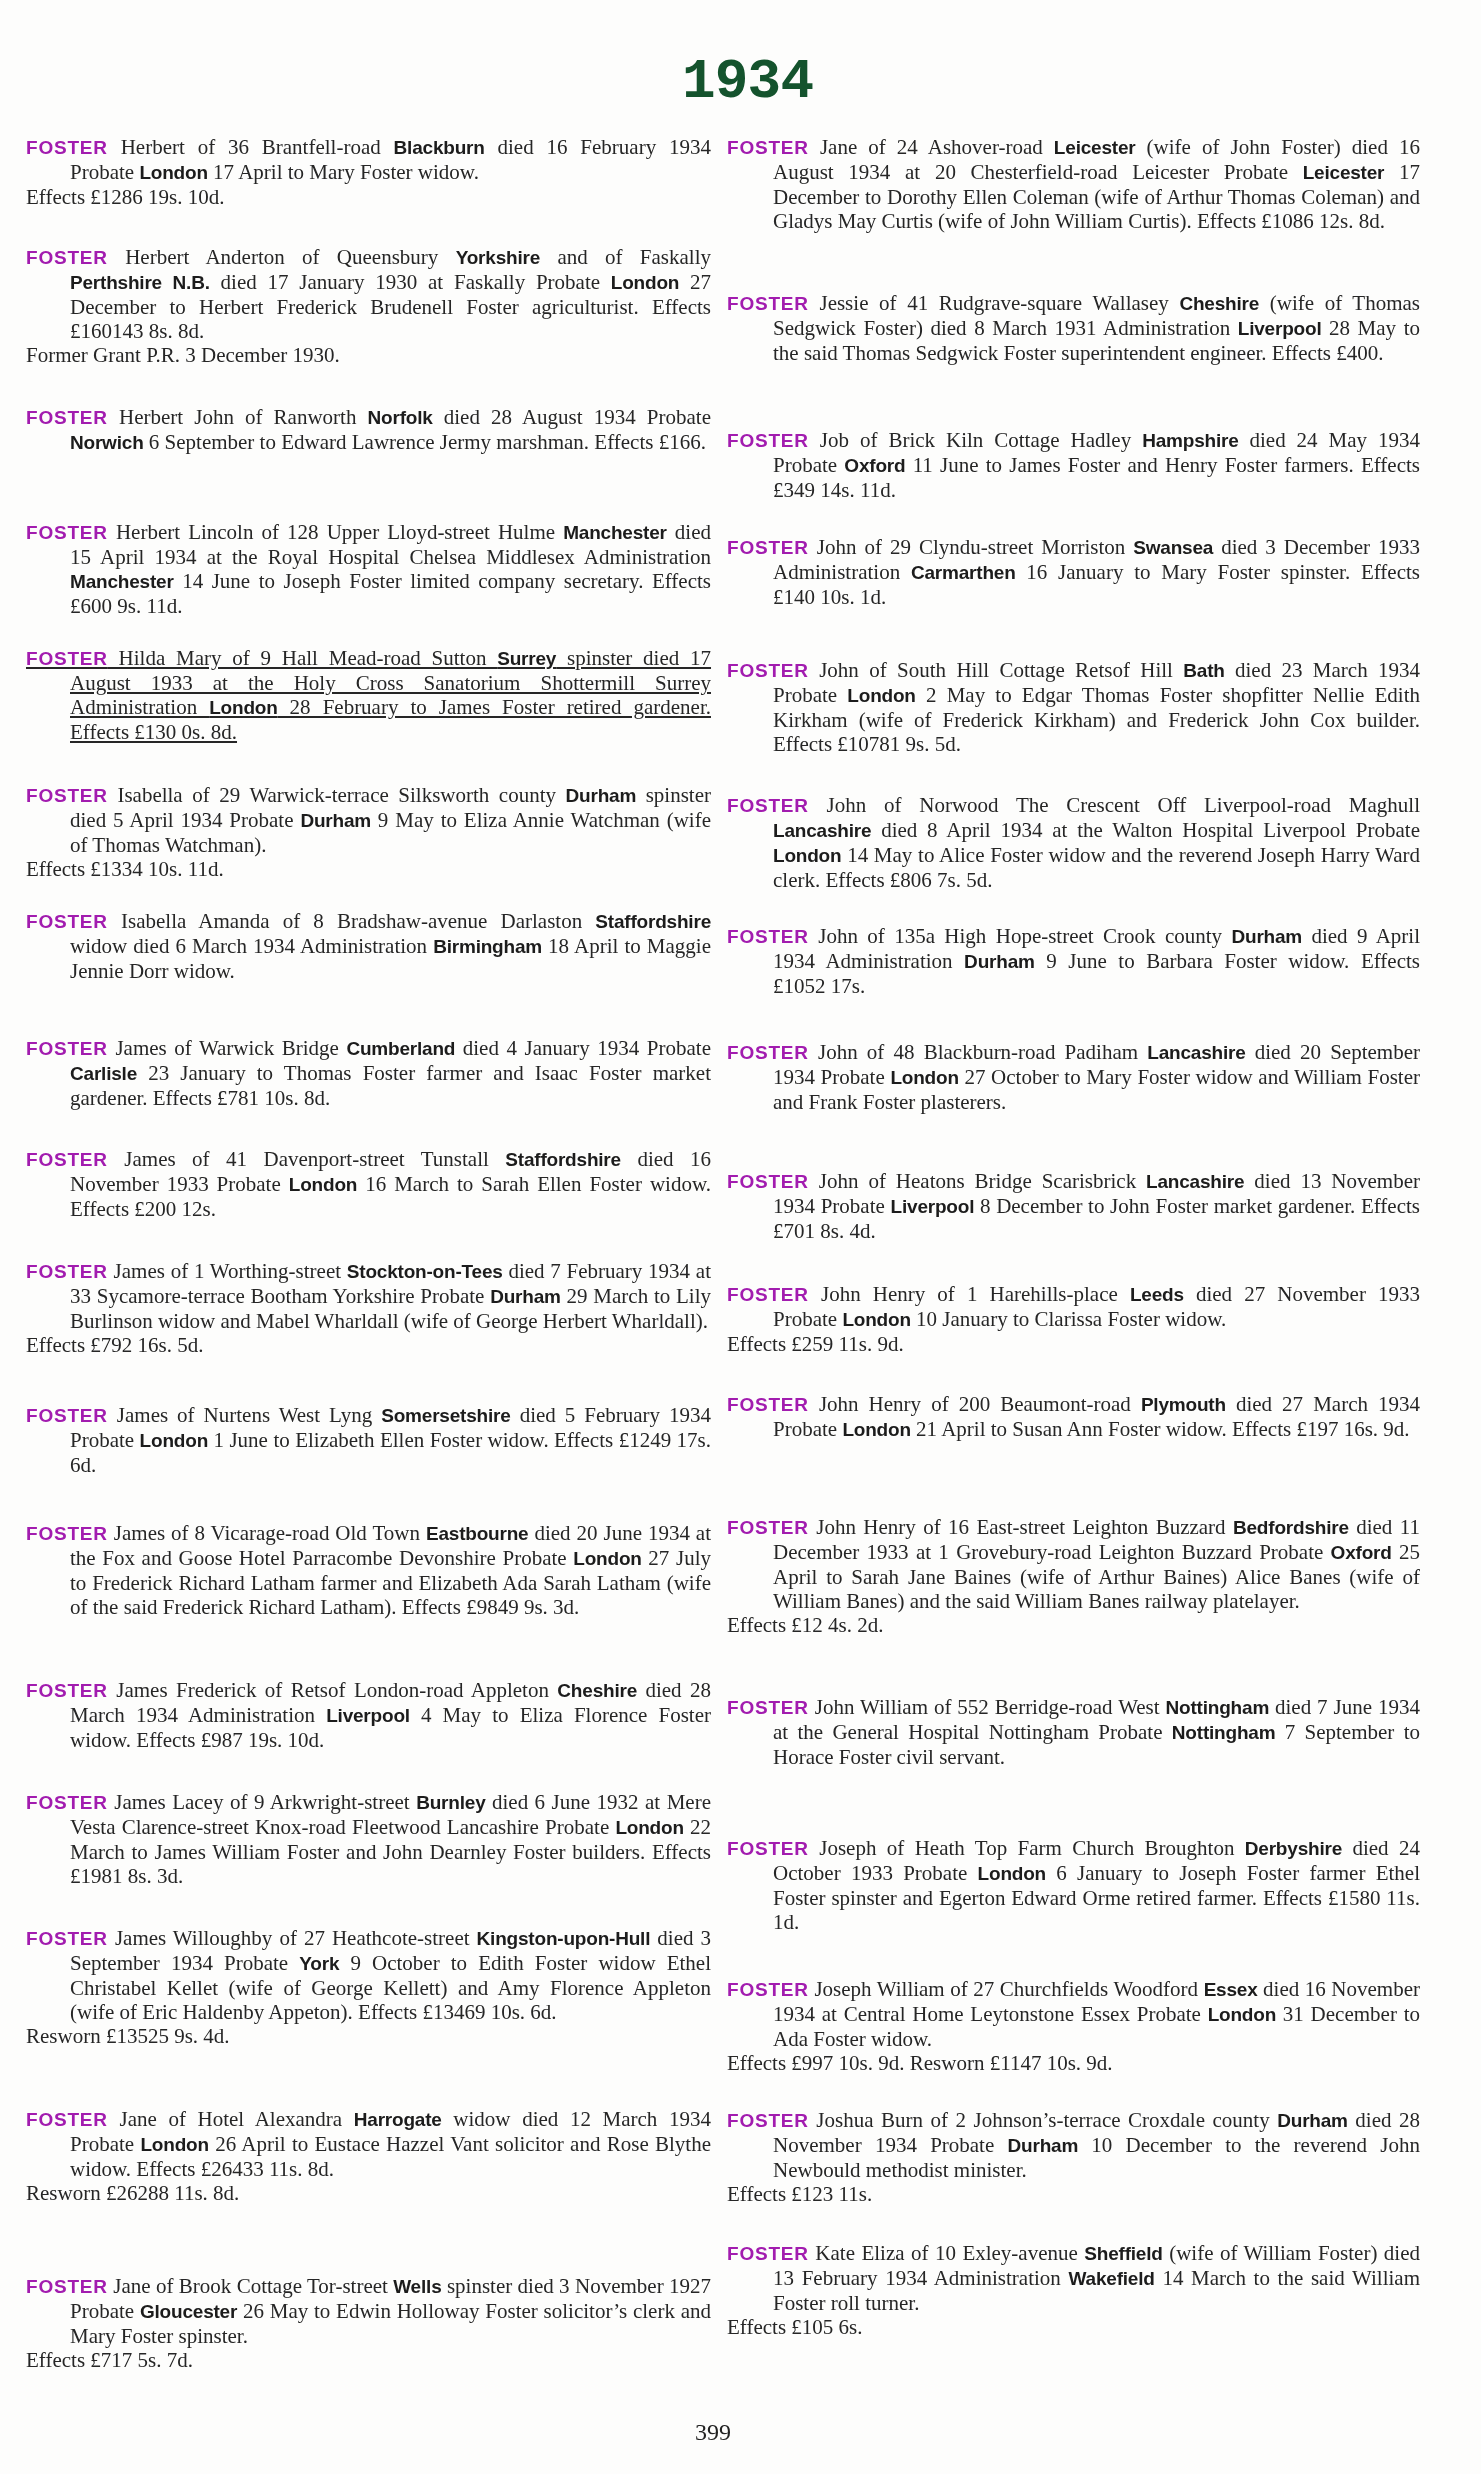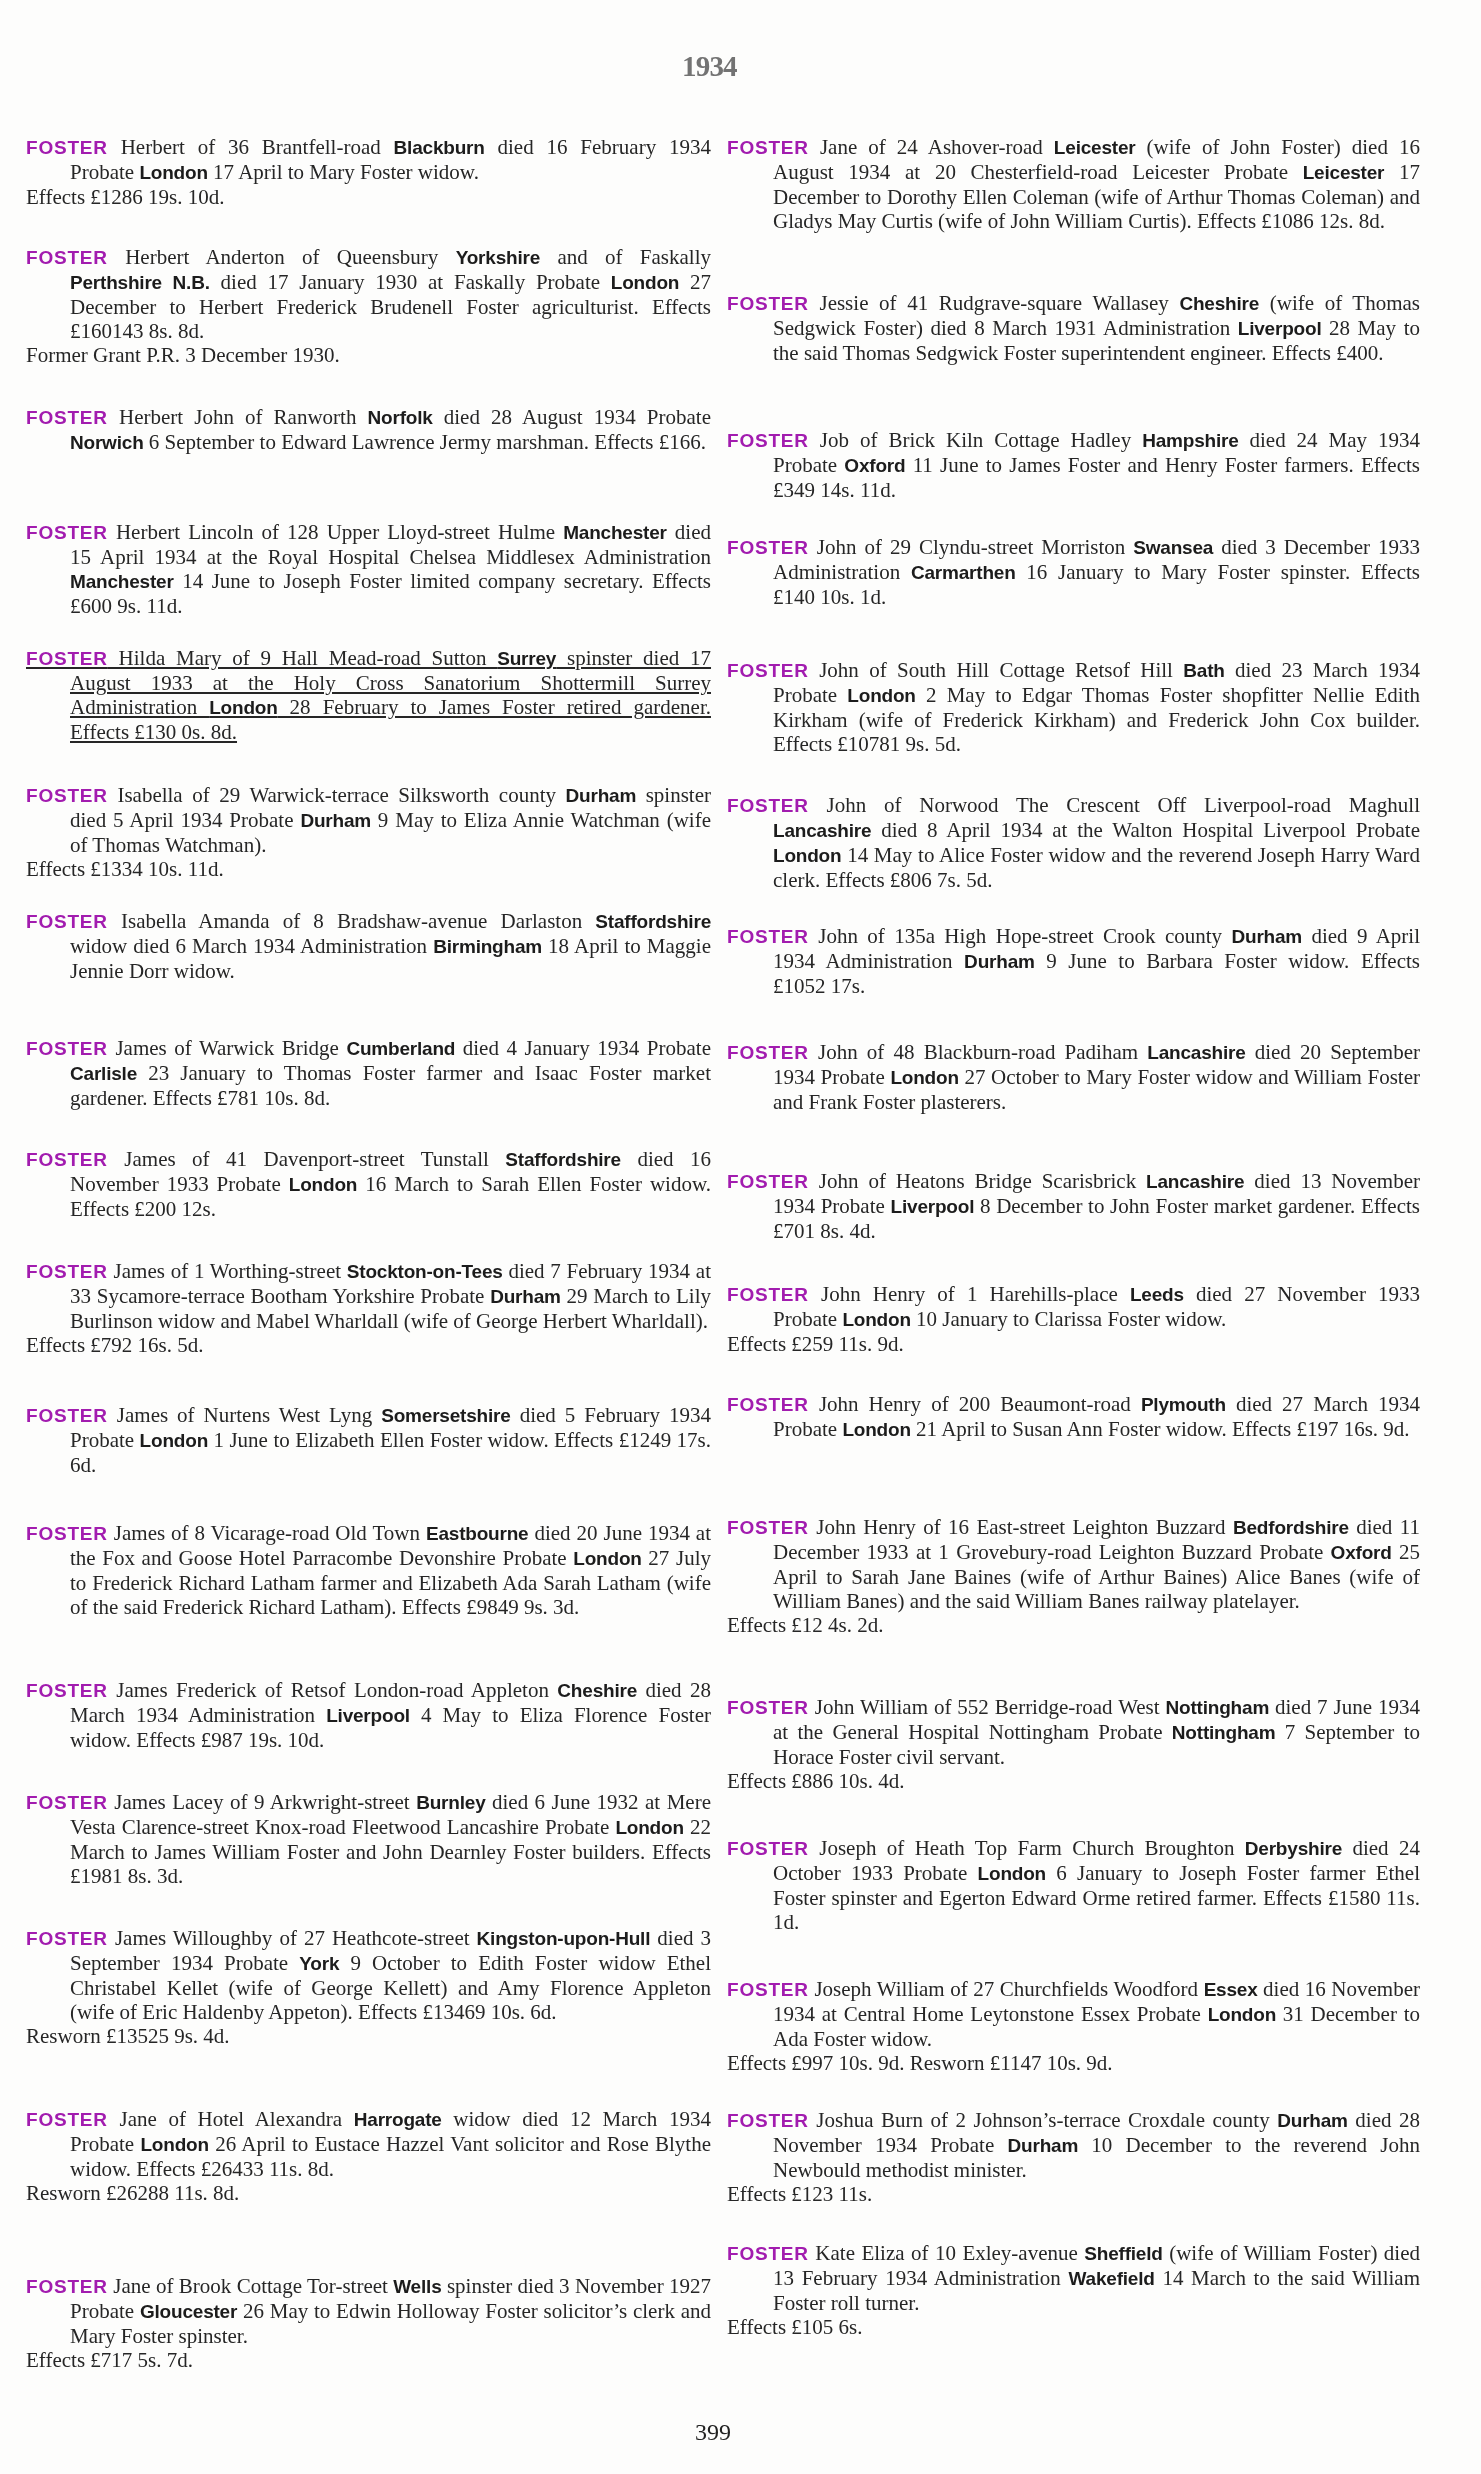--- a/index.html
+++ b/index.html
@@ -1,21 +1,21 @@
 <!DOCTYPE html>
 <html style="font-size:12.2px"><head>
 <meta charset="utf-8">
 <style>
   html, body { margin: 0; padding: 0; background: #ffffff; }
   body { width: 1482px; height: 2475px; position: relative; overflow: hidden; }
   .page { position: absolute; left: 0; top: 0; width: 1482px; height: 2475px; background: #fdfdfc; }
   .year {
     position: absolute; left: 682px; top: 50px;
-    font-family: Liberation Serif, serif; font-weight: bold; font-size: 29px;
-    color: #737373; letter-spacing: -0.8px;
+    font-family: Liberation Mono, monospace; font-weight: bold; font-size: 56px;
+    color: #14532d; letter-spacing: -0.8px;
   }
   .pageno {
     position: absolute; left: 695px; top: 2419px;
     font-family: "Liberation Serif", serif; font-size: 24px; color: #222;
   }
   .entry {
     position: absolute;
     font-family: "Liberation Serif", serif;
     font-size: 21px; line-height: 24px; color: #262626;
     text-align: justify;
@@ -66,21 +66,21 @@
       <div class="entry" style="top: 428px;"><span class="surname">FOSTER</span><span> Job of Brick Kiln Cottage Hadley </span><span class="b">Hampshire</span><span> died 24 May 1934 Probate </span><span class="b">Oxford</span><span> 11 June to James Foster and Henry Foster farmers.  Effects £349 14s. 11d.</span></div>
       <div class="entry" style="top: 535px;"><span class="surname">FOSTER</span><span> John of 29 Clyndu-street Morriston </span><span class="b">Swansea</span><span> died 3 December 1933 Administration </span><span class="b">Carmarthen</span><span> 16 January to Mary Foster spinster.  Effects £140 10s. 1d.</span></div>
       <div class="entry" style="top: 658px;"><span class="surname">FOSTER</span><span> John of South Hill Cottage Retsof Hill </span><span class="b">Bath</span><span> died 23 March 1934 Probate </span><span class="b">London</span><span> 2 May to Edgar Thomas Foster shopfitter Nellie Edith Kirkham (wife of Frederick Kirkham) and Frederick John Cox builder.  Effects £10781 9s. 5d.</span></div>
       <div class="entry" style="top: 793px;"><span class="surname">FOSTER</span><span> John of Norwood The Crescent Off Liverpool-road Maghull </span><span class="b">Lancashire</span><span> died 8 April 1934 at the Walton Hospital Liverpool Probate </span><span class="b">London</span><span> 14 May to Alice Foster widow and the reverend Joseph Harry Ward clerk.  Effects £806 7s. 5d.</span></div>
       <div class="entry" style="top: 924px;"><span class="surname">FOSTER</span><span> John of 135a High Hope-street Crook county </span><span class="b">Durham</span><span> died 9 April 1934 Administration </span><span class="b">Durham</span><span> 9 June to Barbara Foster widow.  Effects £1052 17s.</span></div>
       <div class="entry" style="top: 1040px;"><span class="surname">FOSTER</span><span> John of 48 Blackburn-road Padiham </span><span class="b">Lancashire</span><span> died 20 September 1934 Probate </span><span class="b">London</span><span> 27 October to Mary Foster widow and William Foster and Frank Foster plasterers.</span></div>
       <div class="entry" style="top: 1169px;"><span class="surname">FOSTER</span><span> John of Heatons Bridge Scarisbrick </span><span class="b">Lancashire</span><span> died 13 November 1934 Probate </span><span class="b">Liverpool</span><span> 8 December to John Foster market gardener.  Effects £701 8s. 4d.</span></div>
       <div class="entry" style="top: 1282px;"><span class="surname">FOSTER</span><span> John Henry of 1 Harehills-place </span><span class="b">Leeds</span><span> died 27 November 1933 Probate </span><span class="b">London</span><span> 10 January to Clarissa Foster widow.</span><span class="eline">Effects £259 11s. 9d.</span></div>
       <div class="entry" style="top: 1392px;"><span class="surname">FOSTER</span><span> John Henry of 200 Beaumont-road </span><span class="b">Plymouth</span><span> died 27 March 1934 Probate </span><span class="b">London</span><span> 21 April to Susan Ann Foster widow.  Effects £197 16s. 9d.</span></div>
       <div class="entry" style="top: 1515px;"><span class="surname">FOSTER</span><span> John Henry of 16 East-street Leighton Buzzard </span><span class="b">Bedfordshire</span><span> died 11 December 1933 at 1 Grovebury-road Leighton Buzzard Probate </span><span class="b">Oxford</span><span> 25 April to Sarah Jane Baines (wife of Arthur Baines) Alice Banes (wife of William Banes) and the said William Banes railway platelayer.</span><span class="eline">Effects £12 4s. 2d.</span></div>
-      <div class="entry" style="top: 1695px;"><span class="surname">FOSTER</span><span> John William of 552 Berridge-road West </span><span class="b">Nottingham</span><span> died 7 June 1934 at the General Hospital Nottingham Probate </span><span class="b">Nottingham</span><span> 7 September to Horace Foster civil servant.</span><span class="eline">Effects £886 10s. 4d.</span></div>
+      <div class="entry" style="top: 1695px;"><span class="surname">FOSTER</span><span> John William of 552 Berridge-road West </span><span class="b">Nottingham</span><span> died 7 June 1934 at the General Hospital Nottingham Probate </span><span class="b">Nottingham</span><span> 7 September to Horace Foster civil servant.</span></div>
       <div class="entry" style="top: 1836px;"><span class="surname">FOSTER</span><span> Joseph of Heath Top Farm Church Broughton </span><span class="b">Derbyshire</span><span> died 24 October 1933 Probate </span><span class="b">London</span><span> 6 January to Joseph Foster farmer Ethel Foster spinster and Egerton Edward Orme retired farmer.  Effects £1580 11s. 1d.</span></div>
       <div class="entry" style="top: 1977px;"><span class="surname">FOSTER</span><span> Joseph William of 27 Churchfields Woodford </span><span class="b">Essex</span><span> died 16 November 1934 at Central Home Leytonstone Essex Probate </span><span class="b">London</span><span> 31 December to Ada Foster widow.</span><span class="eline">Effects £997 10s. 9d.  Resworn £1147 10s. 9d.</span></div>
       <div class="entry" style="top: 2108px;"><span class="surname">FOSTER</span><span> Joshua Burn of 2 Johnson’s-terrace Croxdale county </span><span class="b">Durham</span><span> died 28 November 1934 Probate </span><span class="b">Durham</span><span> 10 December to the reverend John Newbould methodist minister.</span><span class="eline">Effects £123 11s.</span></div>
       <div class="entry" style="top: 2241px;"><span class="surname">FOSTER</span><span> Kate Eliza of 10 Exley-avenue </span><span class="b">Sheffield</span><span> (wife of William Foster) died 13 February 1934 Administration </span><span class="b">Wakefield</span><span> 14 March to the said William Foster roll turner.</span><span class="eline">Effects £105 6s.</span></div>
     </div>
 
   <div class="pageno">399</div>
 </div>
 
 

